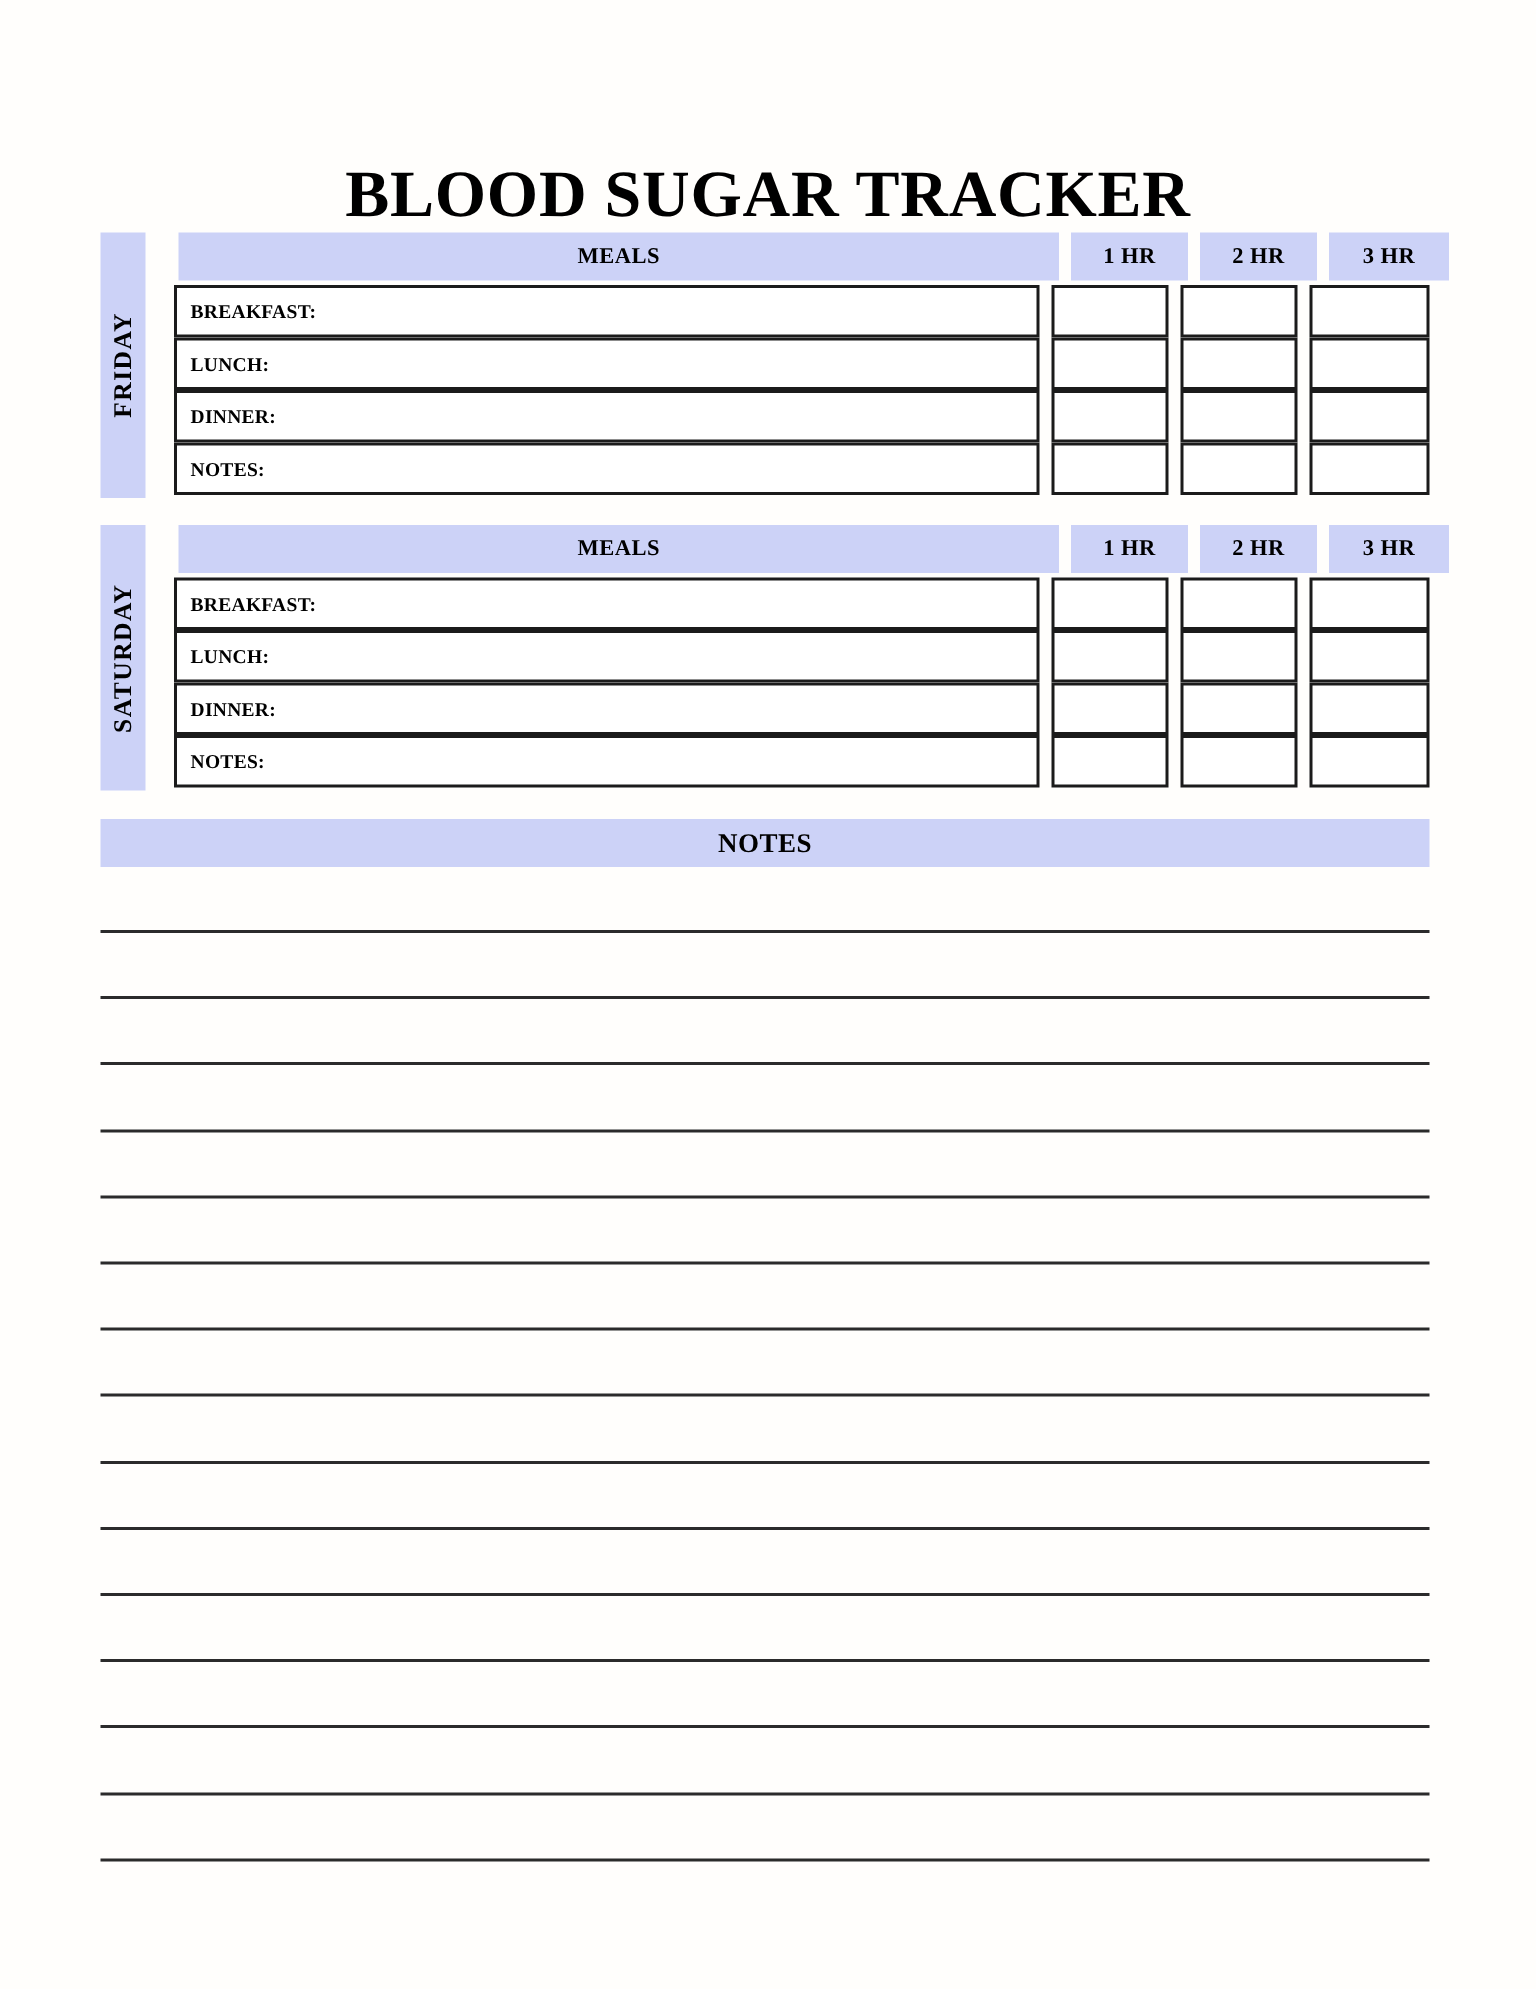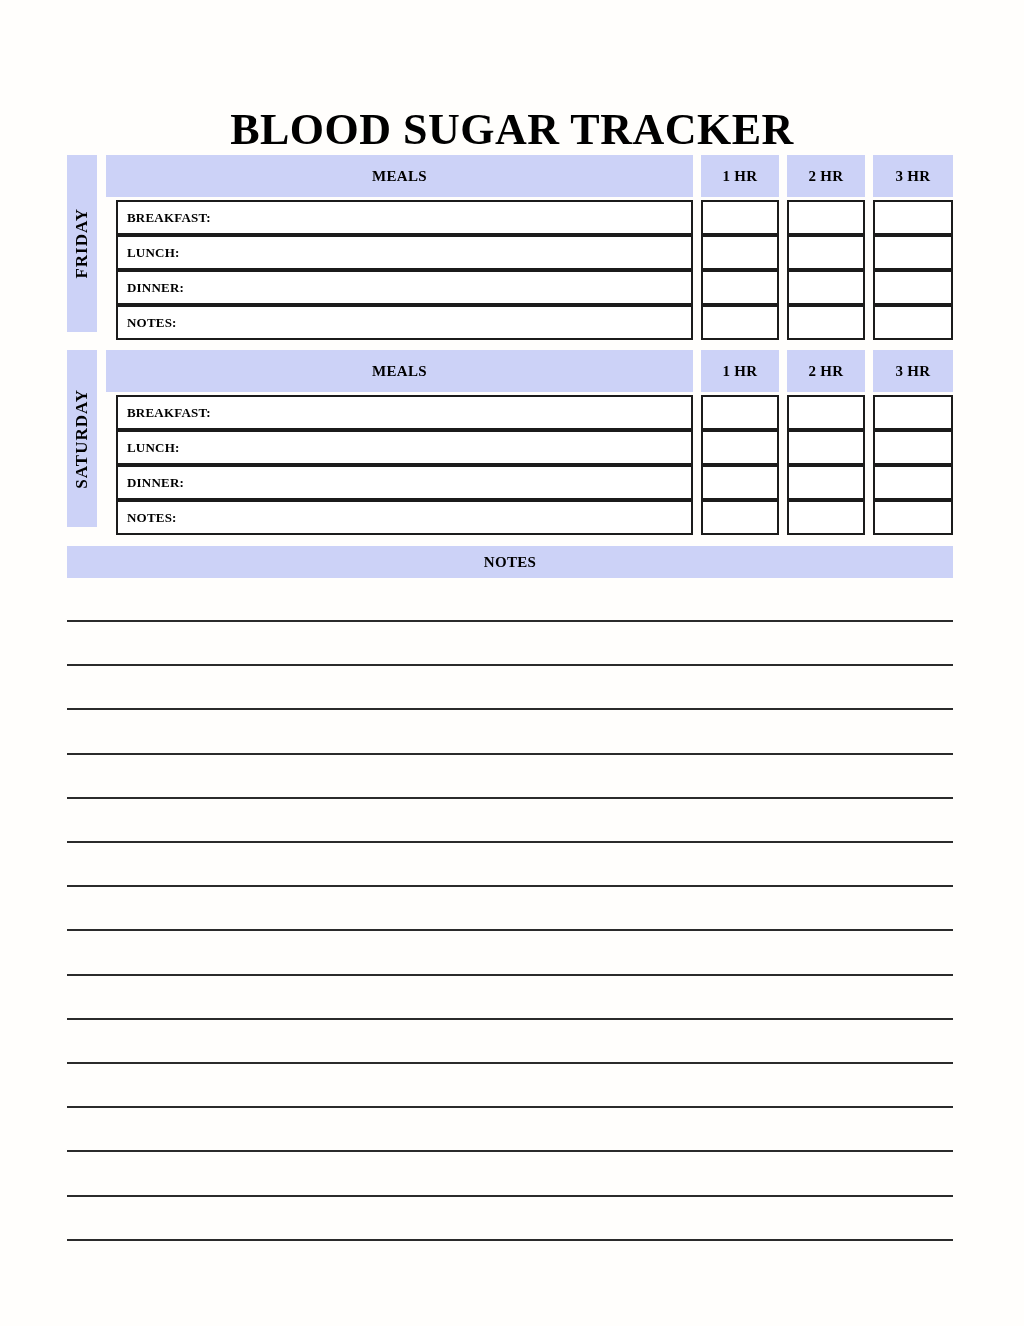--- a/index.html
+++ b/index.html
@@ -37,21 +37,22 @@
     writing-mode:vertical-rl;
     transform:rotate(180deg);
     font-weight:700;font-size:17px;letter-spacing:1px;
     white-space:nowrap;
   }
   .day-table{position:absolute;left:39px;top:0;width:847px;}
   .hdr-row{
     display:grid;
     grid-template-columns:587px 78px 78px 80px;
     column-gap:8px;
-    height:42px;
+    height:32px;
+    margin-left:13px;
   }
   .hdr{
     background:var(--accent);
     display:flex;align-items:center;justify-content:center;
     font-weight:700;font-size:15px;letter-spacing:0.3px;
   }
   .tbody{margin-top:3px;}
   .row{
     display:grid;
     grid-template-columns:587px 78px 78px 80px;
@@ -67,21 +68,21 @@
     display:flex;align-items:center;
     padding-left:9px;
     margin-left:10px;
   }
   .meal-label{font-weight:700;font-size:13px;letter-spacing:0.2px;}
   
   .notes-band{
     position:absolute;left:67px;top:546px;width:886px;height:32px;
     background:var(--accent);
     display:flex;align-items:center;justify-content:center;
-    font-weight:700;font-size:15px;letter-spacing:0.3px;
+    font-weight:700;font-size:18px;letter-spacing:0.3px;
   }
   .notes-lines{position:absolute;left:67px;top:620px;width:886px;height:0;}
   .note-line{
     position:absolute;left:0;width:886px;height:2px;
     background:var(--line);
   }
 </style>
 </head>
 <body>
 

